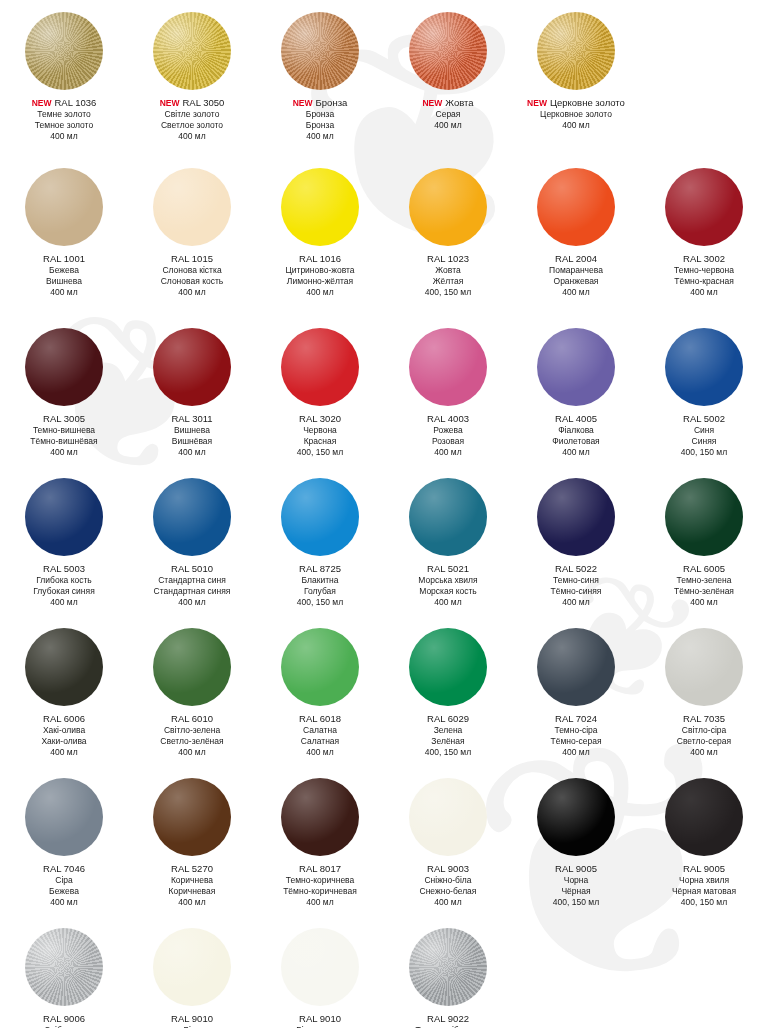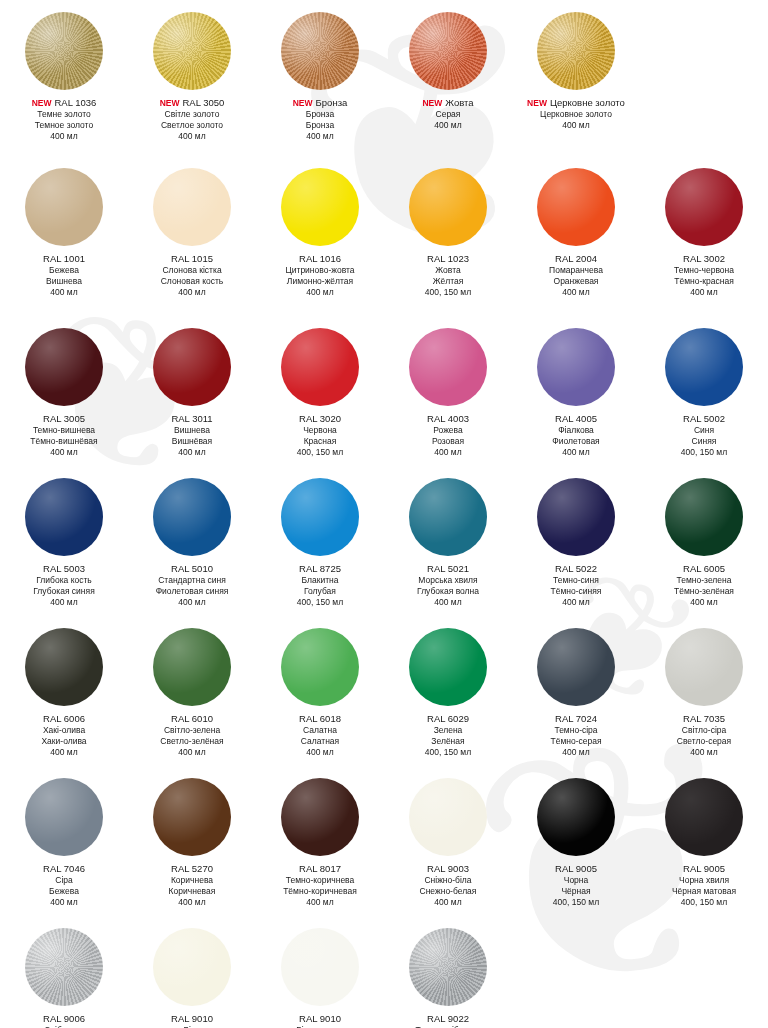--- a/index.html
+++ b/index.html
@@ -304,21 +304,21 @@
             <div class="vol">400 мл</div>
           </div>
         </div>
         <div class="cell">
           <div class="swatch-wrap">
             <div class="swatch" style="background: radial-gradient(circle at 32% 25%, rgba(255,255,255,.30), rgba(255,255,255,0) 58%),#0f5391;"></div>
           </div>
           <div class="labels">
             <div class="codeline"><span>RAL 5010</span></div>
             <div class="name-ua">Стандартна синя</div>
-            <div class="name-ru">Фиолетовая синяя</div>
+            <div class="name-ru">Стандартная синяя</div>
             <div class="vol">400 мл</div>
           </div>
         </div>
         <div class="cell">
           <div class="swatch-wrap">
             <div class="swatch" style="background: radial-gradient(circle at 32% 25%, rgba(255,255,255,.30), rgba(255,255,255,0) 58%),#0f87d0;"></div>
           </div>
           <div class="labels">
             <div class="codeline"><span>RAL 8725</span></div>
             <div class="name-ua">Блакитна</div>
@@ -326,21 +326,21 @@
             <div class="vol">400, 150 мл</div>
           </div>
         </div>
         <div class="cell">
           <div class="swatch-wrap">
             <div class="swatch" style="background: radial-gradient(circle at 32% 25%, rgba(255,255,255,.30), rgba(255,255,255,0) 58%),#1a6e87;"></div>
           </div>
           <div class="labels">
             <div class="codeline"><span>RAL 5021</span></div>
             <div class="name-ua">Морська хвиля</div>
-            <div class="name-ru">Глубокая волна</div>
+            <div class="name-ru">Морская кость</div>
             <div class="vol">400 мл</div>
           </div>
         </div>
         <div class="cell">
           <div class="swatch-wrap">
             <div class="swatch" style="background: radial-gradient(circle at 32% 25%, rgba(255,255,255,.30), rgba(255,255,255,0) 58%),#1e1c4e;"></div>
           </div>
           <div class="labels">
             <div class="codeline"><span>RAL 5022</span></div>
             <div class="name-ua">Темно-синя</div>

